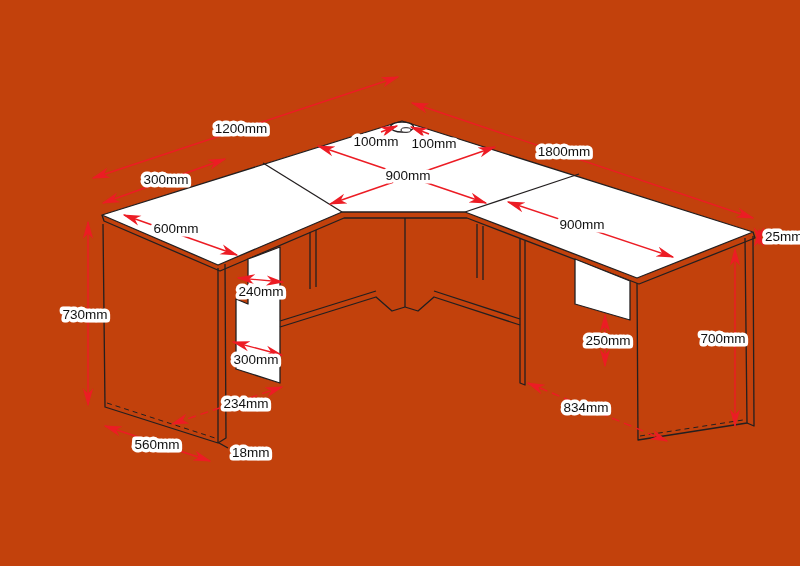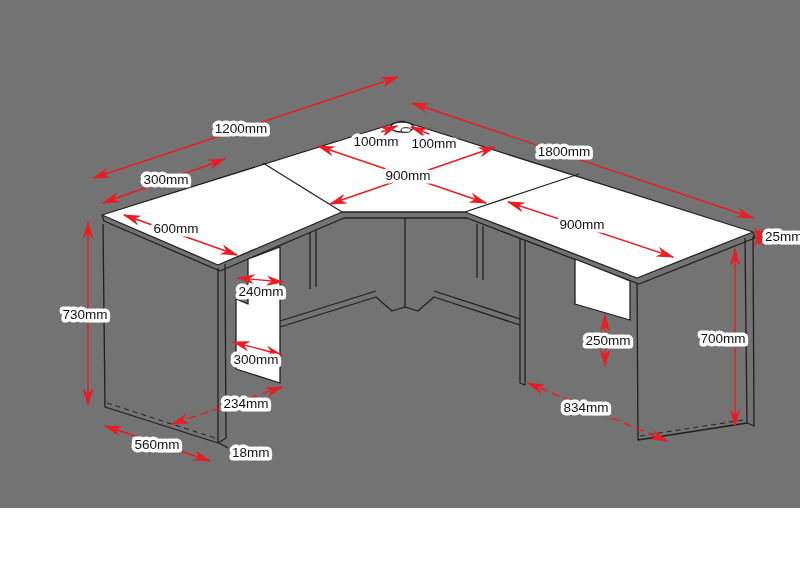--- a/index.html
+++ b/index.html
@@ -4,22 +4,22 @@
 <style>
   html, body {
     margin: 0;
     padding: 0;
     background: #ffffff;
     font-family: "Liberation Sans", sans-serif;
   }
   .stage {
     position: relative;
     width: 800px;
-    height: 508px;
-    background: #737373;
+    height: 566px;
+    background: #c2410c;
     overflow: hidden;
     text-decoration: underline;
   }
   svg text {
     font-family: "Liberation Sans", sans-serif;
     font-size: 13.5px;
     fill: #111111;
     paint-order: stroke;
     stroke: #ffffff;
     stroke-width: 7px;

